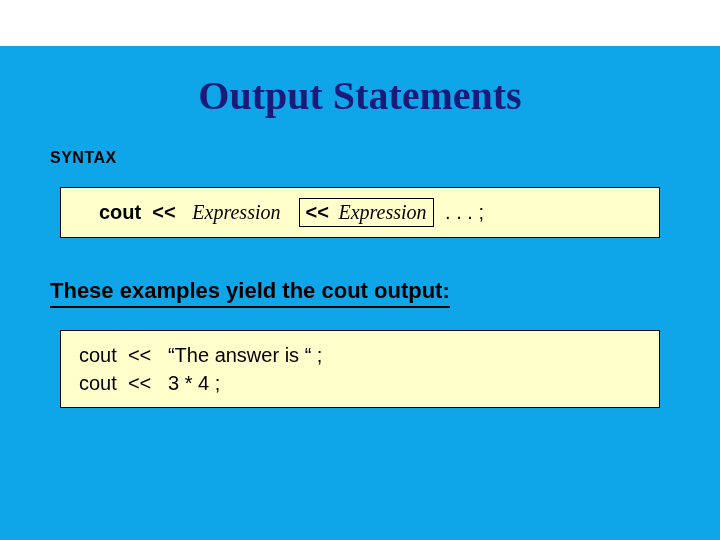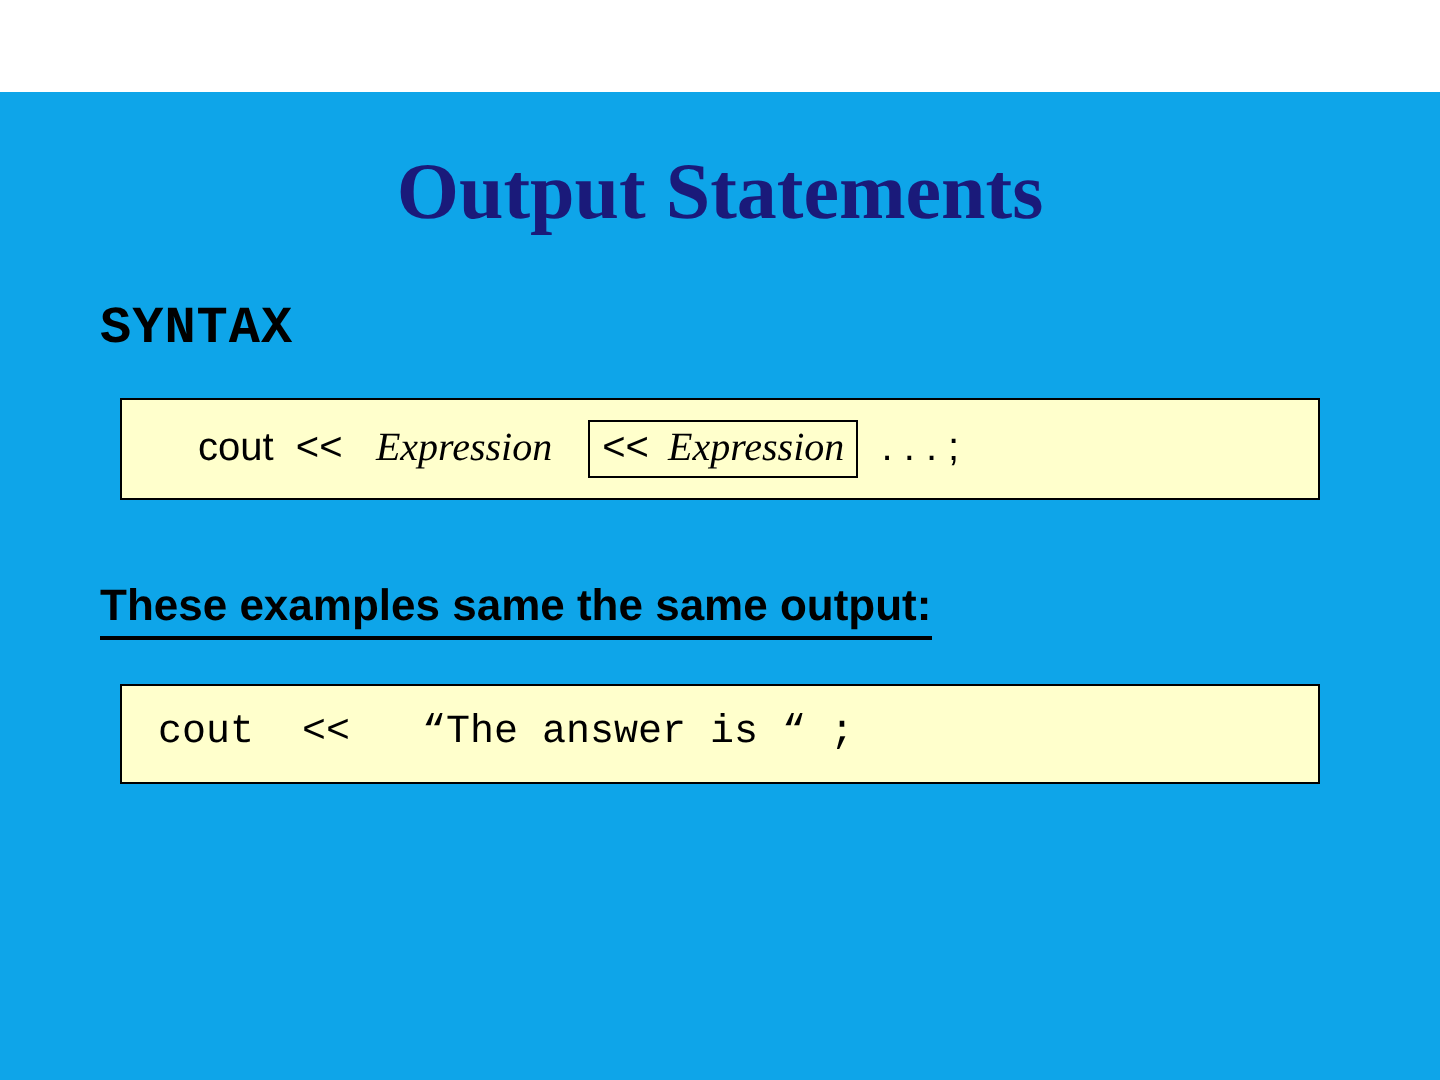--- a/index.html
+++ b/index.html
@@ -20,39 +20,39 @@
   }
   .title {
     font-family: "Times New Roman", Times, serif;
     font-size: 40px;
     font-weight: bold;
     color: #1a1a7a;
     text-align: center;
     margin-bottom: 30px;
   }
   .section-label {
-    font-family: Liberation Mono, monospace;
-    font-size: 26px;
+    font-family: Liberation Sans, sans-serif;
+    font-size: 16px;
     font-weight: bold;
     color: #000;
     margin-bottom: 20px;
     letter-spacing: 0.5px;
   }
   .syntax-box {
     background: #ffffcc;
     border: 1.5px solid #000;
     padding: 10px 20px 10px 38px;
     margin: 0 10px 40px 10px;
     display: flex;
     align-items: center;
     font-family: Arial, sans-serif;
     font-size: 20px;
     color: #000;
   }
-  .syntax-plain { white-space: pre; }
+  .syntax-plain { white-space: pre; font-weight: bold; }
   .syntax-italic { font-style: italic; white-space: pre; font-family: Liberation Serif, serif; }
   .optional-box {
     border: 1.5px solid #000;
     padding: 2px 6px;
     display: inline-flex;
     align-items: baseline;
     margin-left: 18px;
   }
   .optional-box .syntax-plain { margin-right: 4px; }
   .tail { white-space: pre; margin-left: 6px; }
@@ -64,21 +64,21 @@
     border-bottom: 2px solid #000;
     display: inline-block;
     margin-bottom: 22px;
     padding-bottom: 2px;
   }
   .code-box {
     background: #ffffcc;
     border: 1.5px solid #000;
     padding: 10px 18px;
     margin: 0 0 22px 10px;
-    font-family: Liberation Mono, monospace;
+    font-family: Liberation Sans, sans-serif;
     font-size: 20px;
     color: #000;
     width: 600px;
   }
   .code-line { white-space: pre; line-height: 1.4; }
   .page-num {
     position: absolute;
     bottom: 14px;
     right: 38px;
     font-family: Arial, sans-serif;
@@ -98,22 +98,23 @@
   <div class="syntax-box">
     <span class="syntax-plain">cout  &lt;&lt;   </span>
     <span class="syntax-italic">Expression</span>
     <span class="optional-box">
       <span class="syntax-plain">&lt;&lt; </span>
       <span class="syntax-italic">Expression</span>
     </span>
     <span class="tail"> . . . ;</span>
   </div>
 
-  <div class="subheading">These examples same the same output:</div>
+  <div class="subheading">These examples yield the cout output:</div>
 
   <div class="code-box">
     <div class="code-line">cout  &lt;&lt;   “The answer is “ ;</div>
+    <div class="code-line">cout  &lt;&lt;   3 * 4 ;</div>
   </div>
 
 
   <div class="page-num">30</div>
 
 </div>
 
 </body></html>

